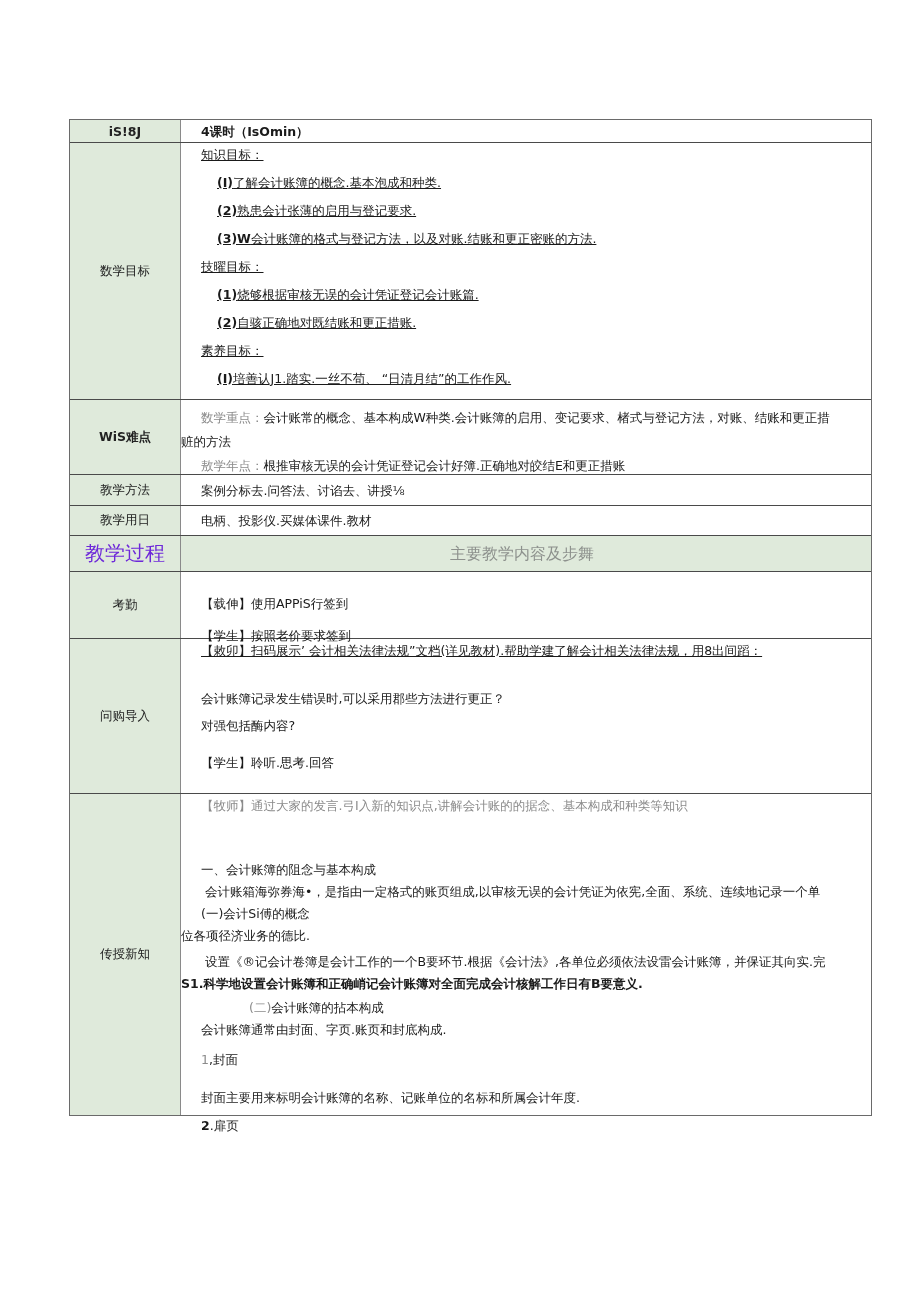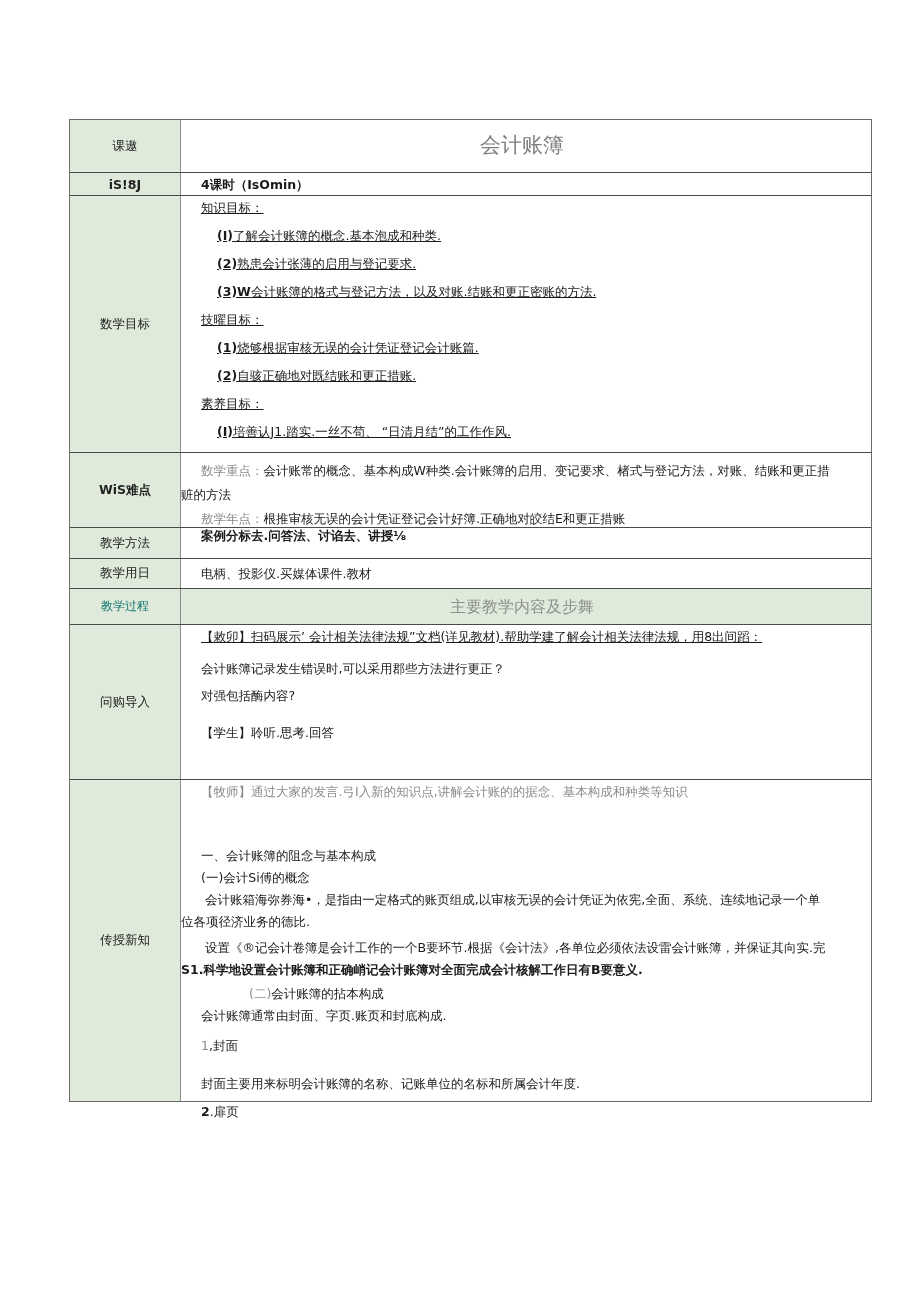--- a/index.html
+++ b/index.html
@@ -6,35 +6,31 @@
   body { width: 920px; height: 1301px; position: relative; font-family: "DejaVu Sans", "Liberation Sans", sans-serif; color: #1a1a1a; }
   .sheet { position: absolute; left: 69px; top: 119px; width: 803px; border: 1px solid #6a6a6a; box-sizing: border-box; }
   .row { display: flex; border-top: 1px solid #4a4a4a; }
   .row:first-child { border-top: none; }
   .label { width: 111px; flex: 0 0 111px; background: #dfeadb; border-right: 1px solid #8a8a8a; display: flex; align-items: center; justify-content: center; font-size: 12.5px; color: #222; box-sizing: border-box; }
   .content { flex: 1; font-size: 12.5px; line-height: 1.2; box-sizing: border-box; padding-left: 20px; padding-right: 8px; }
   .bold { font-weight: bold; }
   .grey { color: #8b8b8b; }
   .title-cell { display: flex; align-items: center; justify-content: center; font-size: 21px; color: #7c7f7c; padding-left: 0; }
   .section-row .label, .section-row .content { background: #dfeadb; }
-  .section-row .label { font-size: 12px; color: #0f766e; }
+  .section-row .label { font-size: 20px; color: #6d28d9; }
   .section-row .content { display: flex; align-items: center; justify-content: center; font-size: 16px; color: #8d918d; padding-left: 0; }
   p { margin: 0; }
   .ind2 { padding-left: 16px; }
   .nl { margin-left: -20px; }
 </style>
 </head>
 <body>
 
 <div class="sheet">
 
-  <div class="row" style="height:52px;">
-    <div class="label">课遨</div>
-    <div class="content title-cell">会计账簿</div>
-  </div>
 
   <div class="row" style="height:22px;">
     <div class="label bold">iS!8J</div>
     <div class="content" style="display:flex;align-items:center;">
       <span class="bold">4课时（IsOmin）</span>
     </div>
   </div>
 
   <div class="row" style="height:256px;">
     <div class="label">数学目标</div>
@@ -55,55 +51,62 @@
     <div class="label bold">WiS难点</div>
     <div class="content" style="padding-top:6px;line-height:24px;">
       <p><span class="grey">数学重点：</span><span>会计账常的概念、基本构成W种类.会计账簿的启用、变记要求、楮式与登记方法，对账、结账和更正措</span></p>
       <p class="nl">赃的方法</p>
       <p><span class="grey">敖学年点：</span><span>根推审核无误的会计凭证登记会计好簿.正确地对皎结E和更正措账</span></p>
     </div>
   </div>
 
   <div class="row" style="height:30px;">
     <div class="label">教学方法</div>
-    <div class="content" style="display:flex;font-weight:bold;">
+    <div class="content" style="display:flex;align-items:center;">
       <span>案例分标去.问答法、讨谄去、讲授⅛</span>
     </div>
   </div>
 
   <div class="row" style="height:29px;">
     <div class="label">教学用日</div>
     <div class="content" style="display:flex;align-items:center;">
       <span>电柄、投影仪.买媒体课件.教材</span>
     </div>
   </div>
 
   <div class="row section-row" style="height:35px;">
     <div class="label">教学过程</div>
     <div class="content">主要教学内容及步舞</div>
   </div>
 
+  <div class="row" style="height:66px;">
+    <div class="label">考勤</div>
+    <div class="content" style="padding-top:16px;line-height:32px;">
+      <p><span>【载伸】</span><span>使用APPiS行签到</span></p>
+      <p><span>【学生】</span><span>按照老价要求签到</span></p>
+    </div>
+  </div>
 
   <div class="row" style="height:154px;">
     <div class="label">问购导入</div>
     <div class="content" style="padding-top:4px;">
       <p style="height:32px;text-decoration:underline;">【敕卯】扫码展示’ 会计相关法律法规”文档(详见教材).帮助学建了解会计相关法律法规，用8出间蹈：</p>
-      <p style="height:27px;">会计账簿记录发生错误时,可以采用郡些方法进行更正？</p>
+      <p style="height:27px;margin-top:16px;">会计账簿记录发生错误时,可以采用郡些方法进行更正？</p>
       <p style="height:37px;">对强包括酶内容?</p>
       <p>【学生】聆听.思考.回答</p>
     </div>
   </div>
 
   <div class="row" style="height:321px;">
     <div class="label">传授新知</div>
     <div class="content" style="padding-top:4px;">
       <p class="grey" style="height:32px;">【牧师】通过大家的发言.弓I入新的知识点,讲解会计账的的据念、基本构成和种类等知识</p>
       <p style="height:22px;margin-top:32px;">一、会计账簿的阻念与基本构成</p>
+      <p style="height:22px;padding-left:4px;">会计账箱海弥券海•，是指由一定格式的账页组成,以审核无误的会计凭证为依宪,全面、系统、连续地记录一个单</p>
       <p style="height:22px;">(一)会计Si傅的概念</p>
-      <p style="height:22px;padding-left:4px;">会计账箱海弥券海•，是指由一定格式的账页组成,以审核无误的会计凭证为依宪,全面、系统、连续地记录一个单</p>
       <p class="nl" style="height:26px;">位各项径济业务的德比.</p>
       <p style="height:22px;padding-left:4px;">设置《®记会计卷簿是会计工作的一个B要环节.根据《会计法》,各单位必须依法设雷会计账簿，并保证其向实.完</p>
       <p class="nl" style="height:24px;"><span class="bold">S1.科学地设置会计账簿和正确峭记会计账簿对全面完成会计核解工作日有B要意义.</span></p>
       <p style="height:22px;margin-left:48px;"><span class="grey">(二)</span><span>会计账簿的拈本构成</span></p>
       <p style="height:30px;">会计账簿通常由封面、字页.账页和封底构成.</p>
       <p style="height:38px;"><span class="grey">1</span><span>,封面</span></p>
       <p style="height:28px;">封面主要用来标明会计账簿的名称、记账单位的名标和所属会计年度.</p>
       <p><b>2</b><span>.扉页</span></p>
     </div>
   </div>

